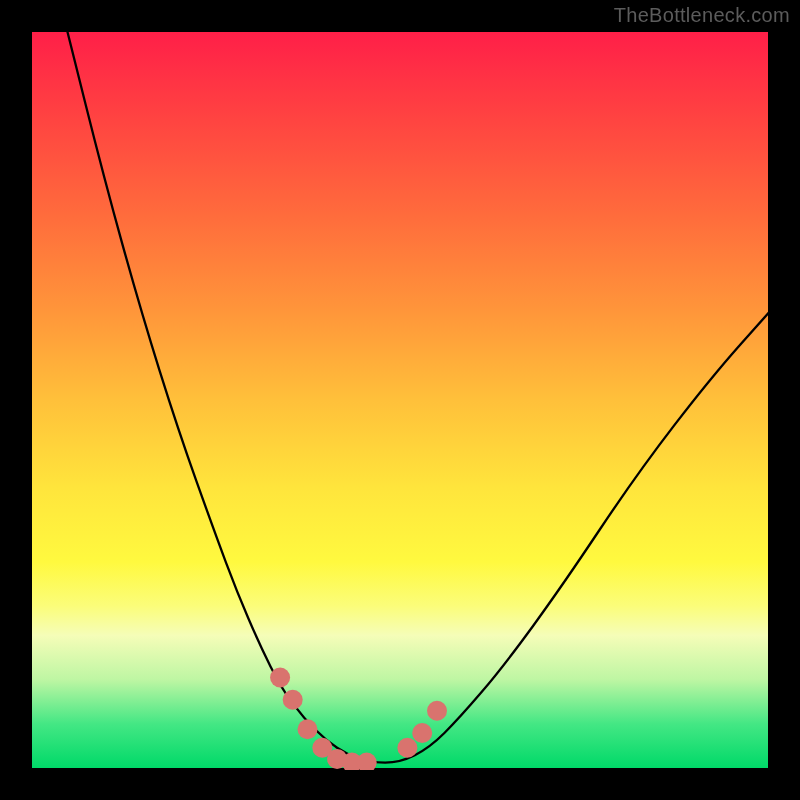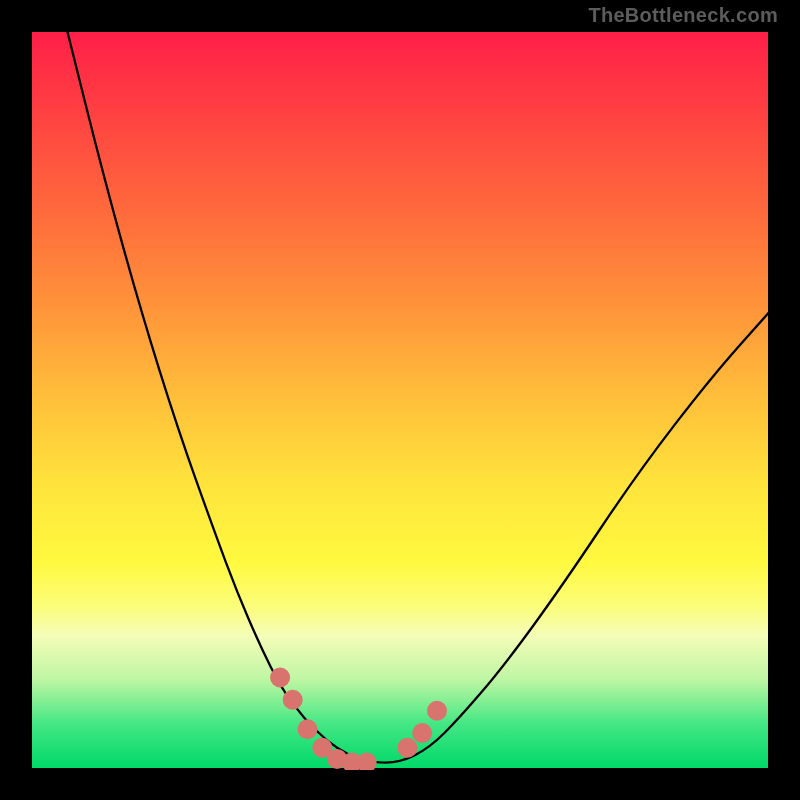--- a/index.html
+++ b/index.html
@@ -23,25 +23,25 @@
       #f5fdb8 82%,
       #bef6a3 88%,
       #44e784 94%,
       #00d968 100%);
     border: 2px solid #000;
   }
   svg.overlay { position: absolute; left: 30px; top: 30px; width: 740px; height: 740px; }
   .watermark {
     position: absolute;
     top: 4px;
-    right: 22px;
+    right: 10px;
     color: #5c5c5c;
     font-size: 20px;
     letter-spacing: 0.3px;
-    font-weight: 700;
+    font-weight: 400;
   }
 </style>
 </head>
 <body>
 
 <div class="stage">
   <div class="plot-box"></div>
 
   <svg class="overlay" viewBox="0 0 740 740">
     <path id="curve-path" fill="none" stroke="#000" stroke-width="2.3" stroke-linecap="round" d="M 37.0 0.0 Q 37.0 0.0 55.5 74.0 Q 74.0 148.0 92.5 214.6 Q 111.0 281.2 129.5 340.4 Q 148.0 399.6 166.5 451.4 Q 185.0 503.2 196.1 532.8 Q 207.2 562.4 218.3 588.3 Q 229.4 614.2 240.5 636.4 Q 251.6 658.6 262.7 673.4 Q 273.8 688.2 284.9 699.3 Q 296.0 710.4 307.1 717.8 Q 318.2 725.2 329.3 728.9 Q 340.4 732.6 355.2 732.6 Q 370.0 732.6 384.8 725.2 Q 399.6 717.8 414.4 703.0 Q 429.2 688.2 451.4 662.3 Q 473.6 636.4 503.2 595.7 Q 532.8 555.0 569.8 499.5 Q 606.8 444.0 643.8 395.9 Q 680.8 347.8 710.4 314.5 T 740.0 281.2"></path>

